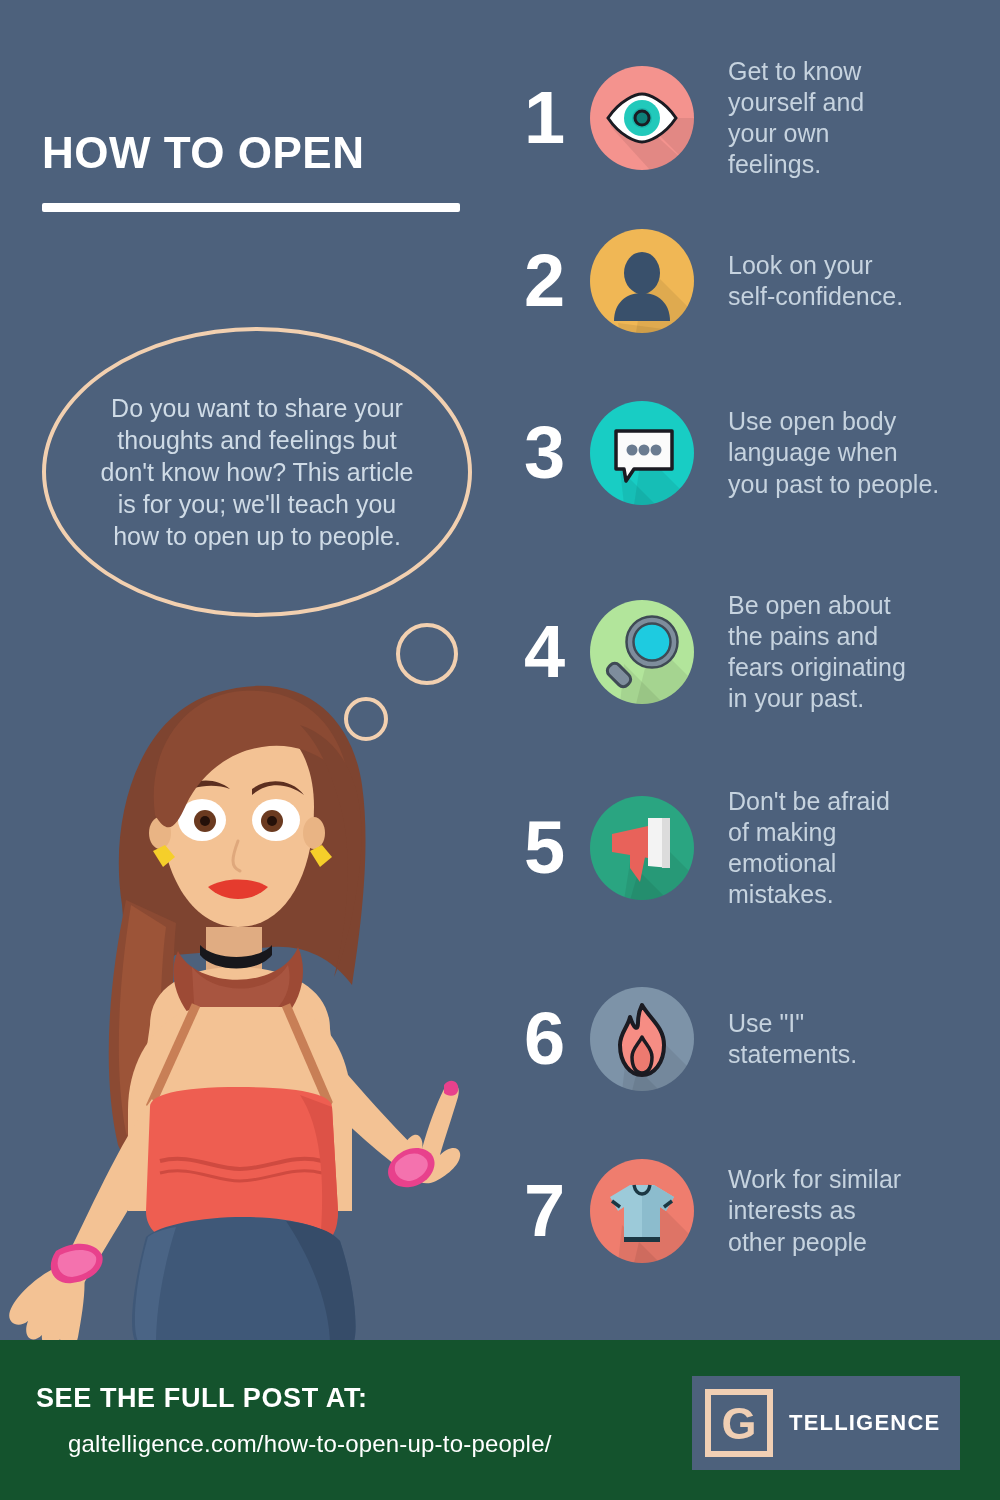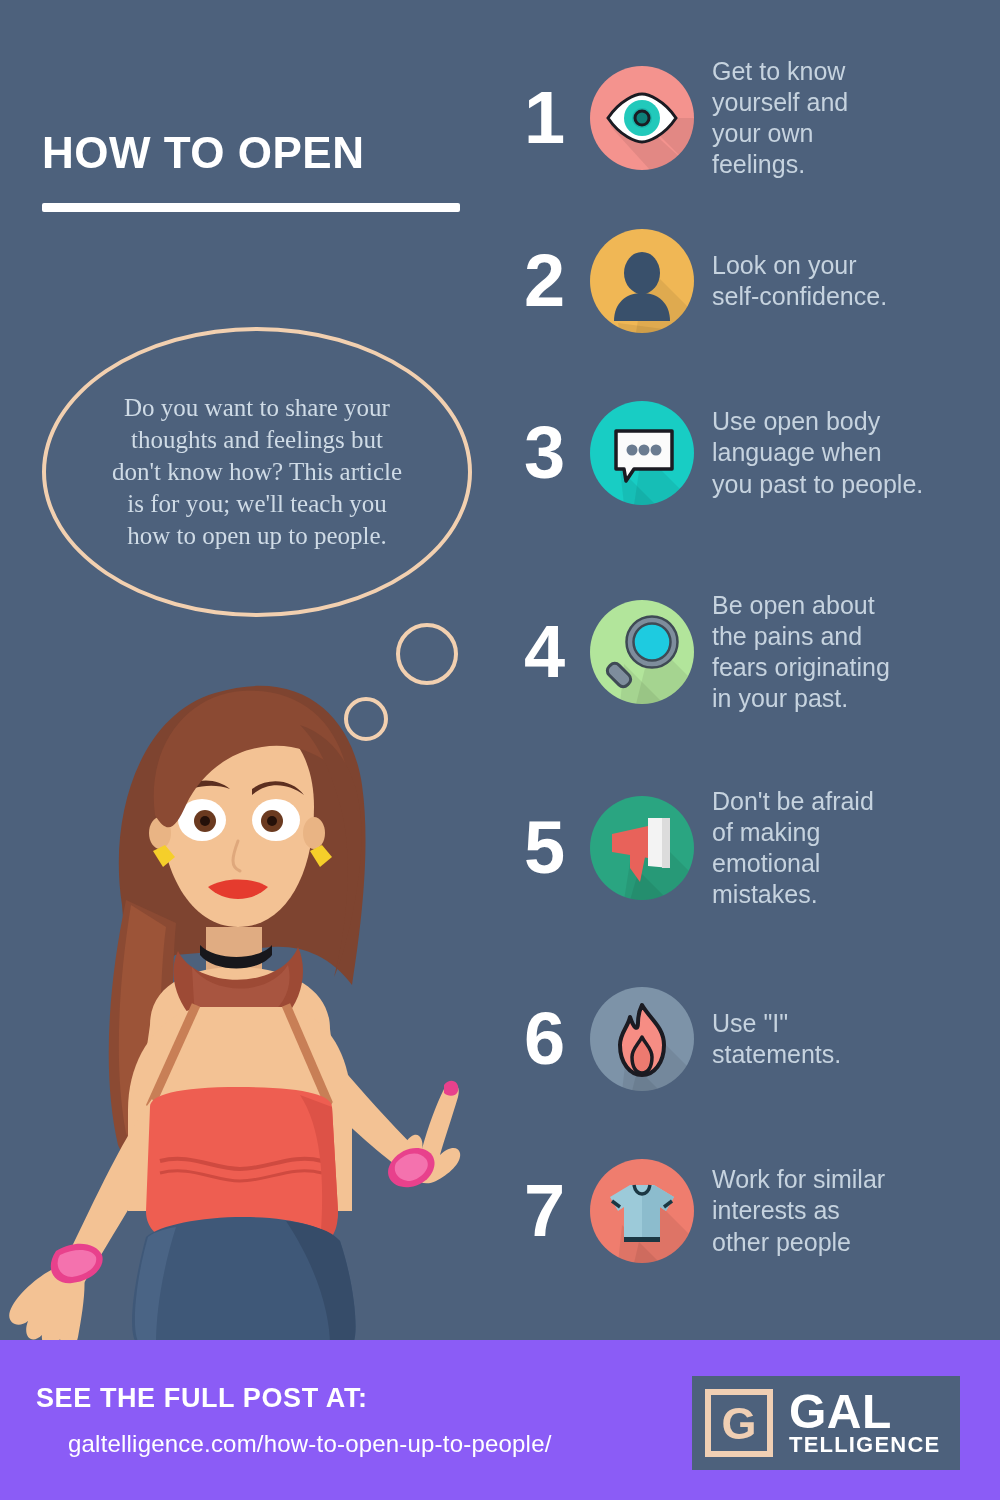--- a/index.html
+++ b/index.html
@@ -39,21 +39,20 @@
     box-sizing:border-box;
     display:flex;align-items:center;justify-content:center;
   }
   #bubble-text{
     color:#cfdbe6;
     font-size:25px;
     line-height:1.28;
     text-align:center;
     padding:0 34px;
     white-space:pre-line;
-    font-family:Liberation Serif, serif;
   }
   .tcircle{position:absolute;border:4px solid #f2d0b0;border-radius:50%;box-sizing:border-box;}
   #tc1{left:396px;top:623px;width:62px;height:62px;}
   #tc2{left:344px;top:697px;width:44px;height:44px;}
   #tc3{left:313px;top:752px;width:32px;height:32px;}
 
   
   #woman{position:absolute;left:0px;top:655px;width:470px;height:690px;}
 
   
@@ -72,26 +71,27 @@
     overflow:hidden;
     margin-right:18px;
   }
   .step-icon svg{position:absolute;left:0;top:0;width:104px;height:104px;}
   .step-text{
     color:#c6d3df;
     font-size:25px;
     line-height:1.25;
     flex:1;
     white-space:pre-line;
+    margin-left:16px;
   }
 
   
   #footer{
     position:absolute;left:0;top:1340px;width:1000px;height:160px;
-    background:#8b5cf6;
+    background:#14532d;
   }
   #footer-see{
     position:absolute;left:36px;top:43px;
     color:#ffffff;font-size:27px;font-weight:bold;letter-spacing:0.6px;
     text-transform:uppercase;
   }
   #footer-url{
     position:absolute;left:36px;top:90px;
     color:#ffffff;font-size:24px;letter-spacing:0.2px;margin-left:32px;
   }
@@ -334,18 +334,17 @@
   <div id="footer">
     <div id="footer-see">SEE THE FULL POST AT:</div>
     <div id="footer-url">galtelligence.com/how-to-open-up-to-people/</div>
   </div>
 
   <div id="logo">
     <div id="logo-mark">
       <span id="logo-g">G</span>
     </div>
     <div id="logo-words">
-      <div id="logo-gal">GAL</div>
       <div id="logo-tel">TELLIGENCE</div>
     </div>
   </div>
 
 </div>
 
 </body></html>

